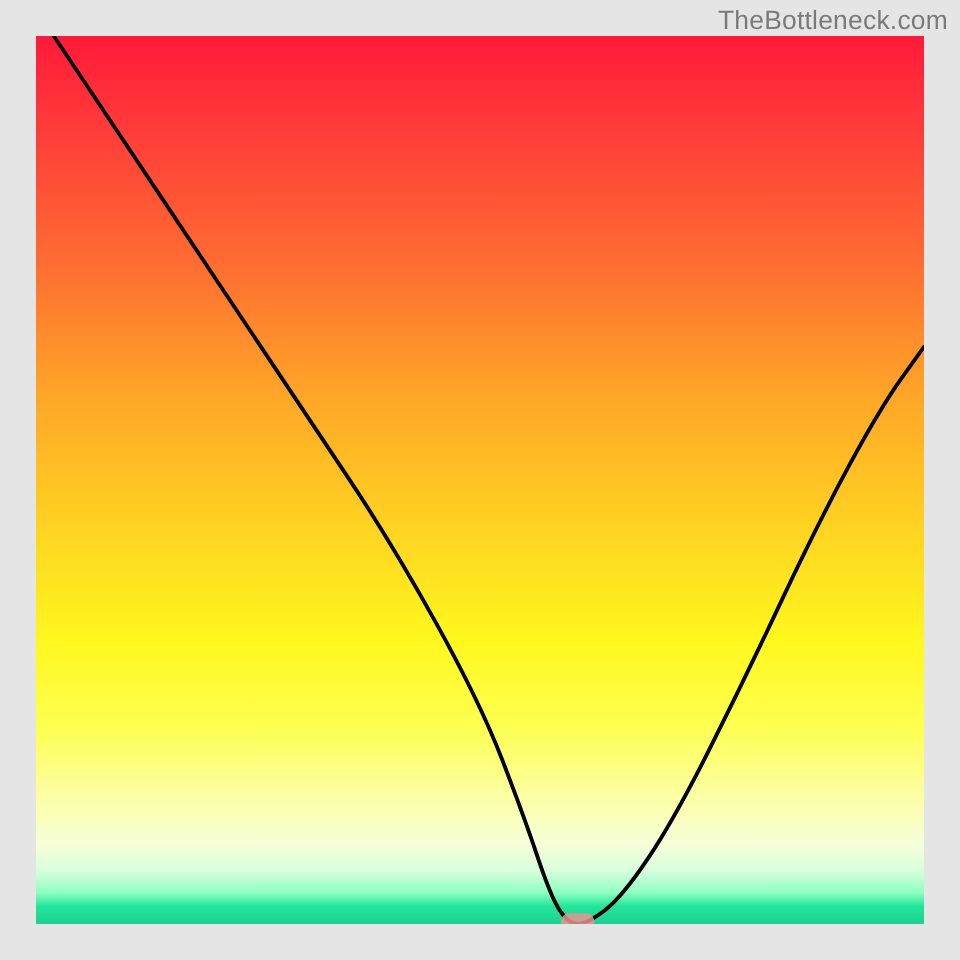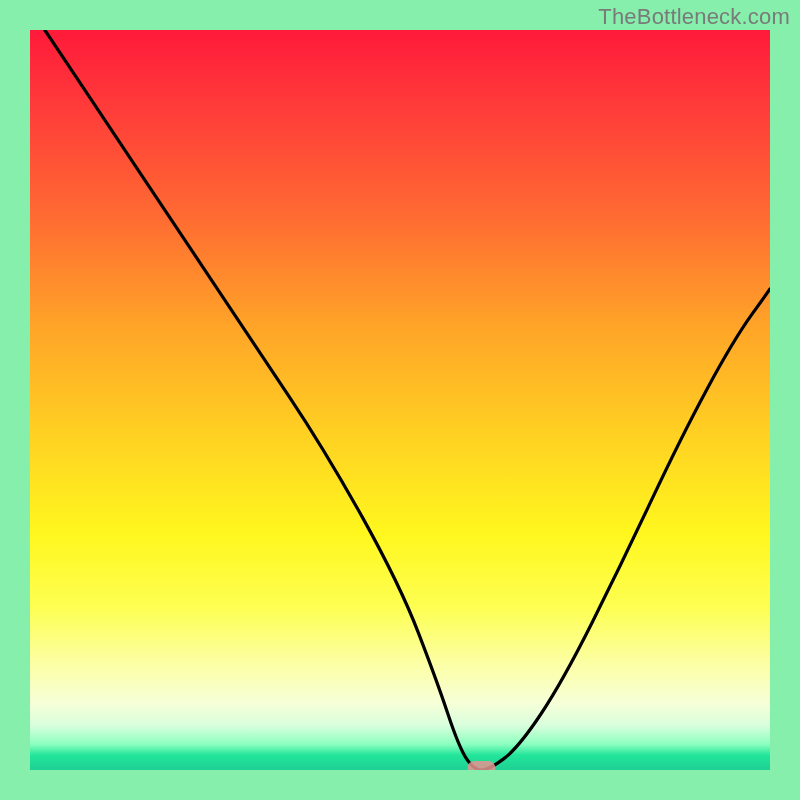--- a/index.html
+++ b/index.html
@@ -7,21 +7,21 @@
     padding: 0;
     width: 800px;
     height: 800px;
     background: #000;
     overflow: hidden;
   }
   .outer {
     width: 800px;
     height: 800px;
     position: relative;
-    background: #86efac;
+    background: #e5e5e5;
   }
   .plot {
     position: absolute;
     left: 30px;
     top: 30px;
     width: 740px;
     height: 740px;
     background: linear-gradient(to bottom,
       #ff1a3a 0%,
       #ff3a3a 10%,

